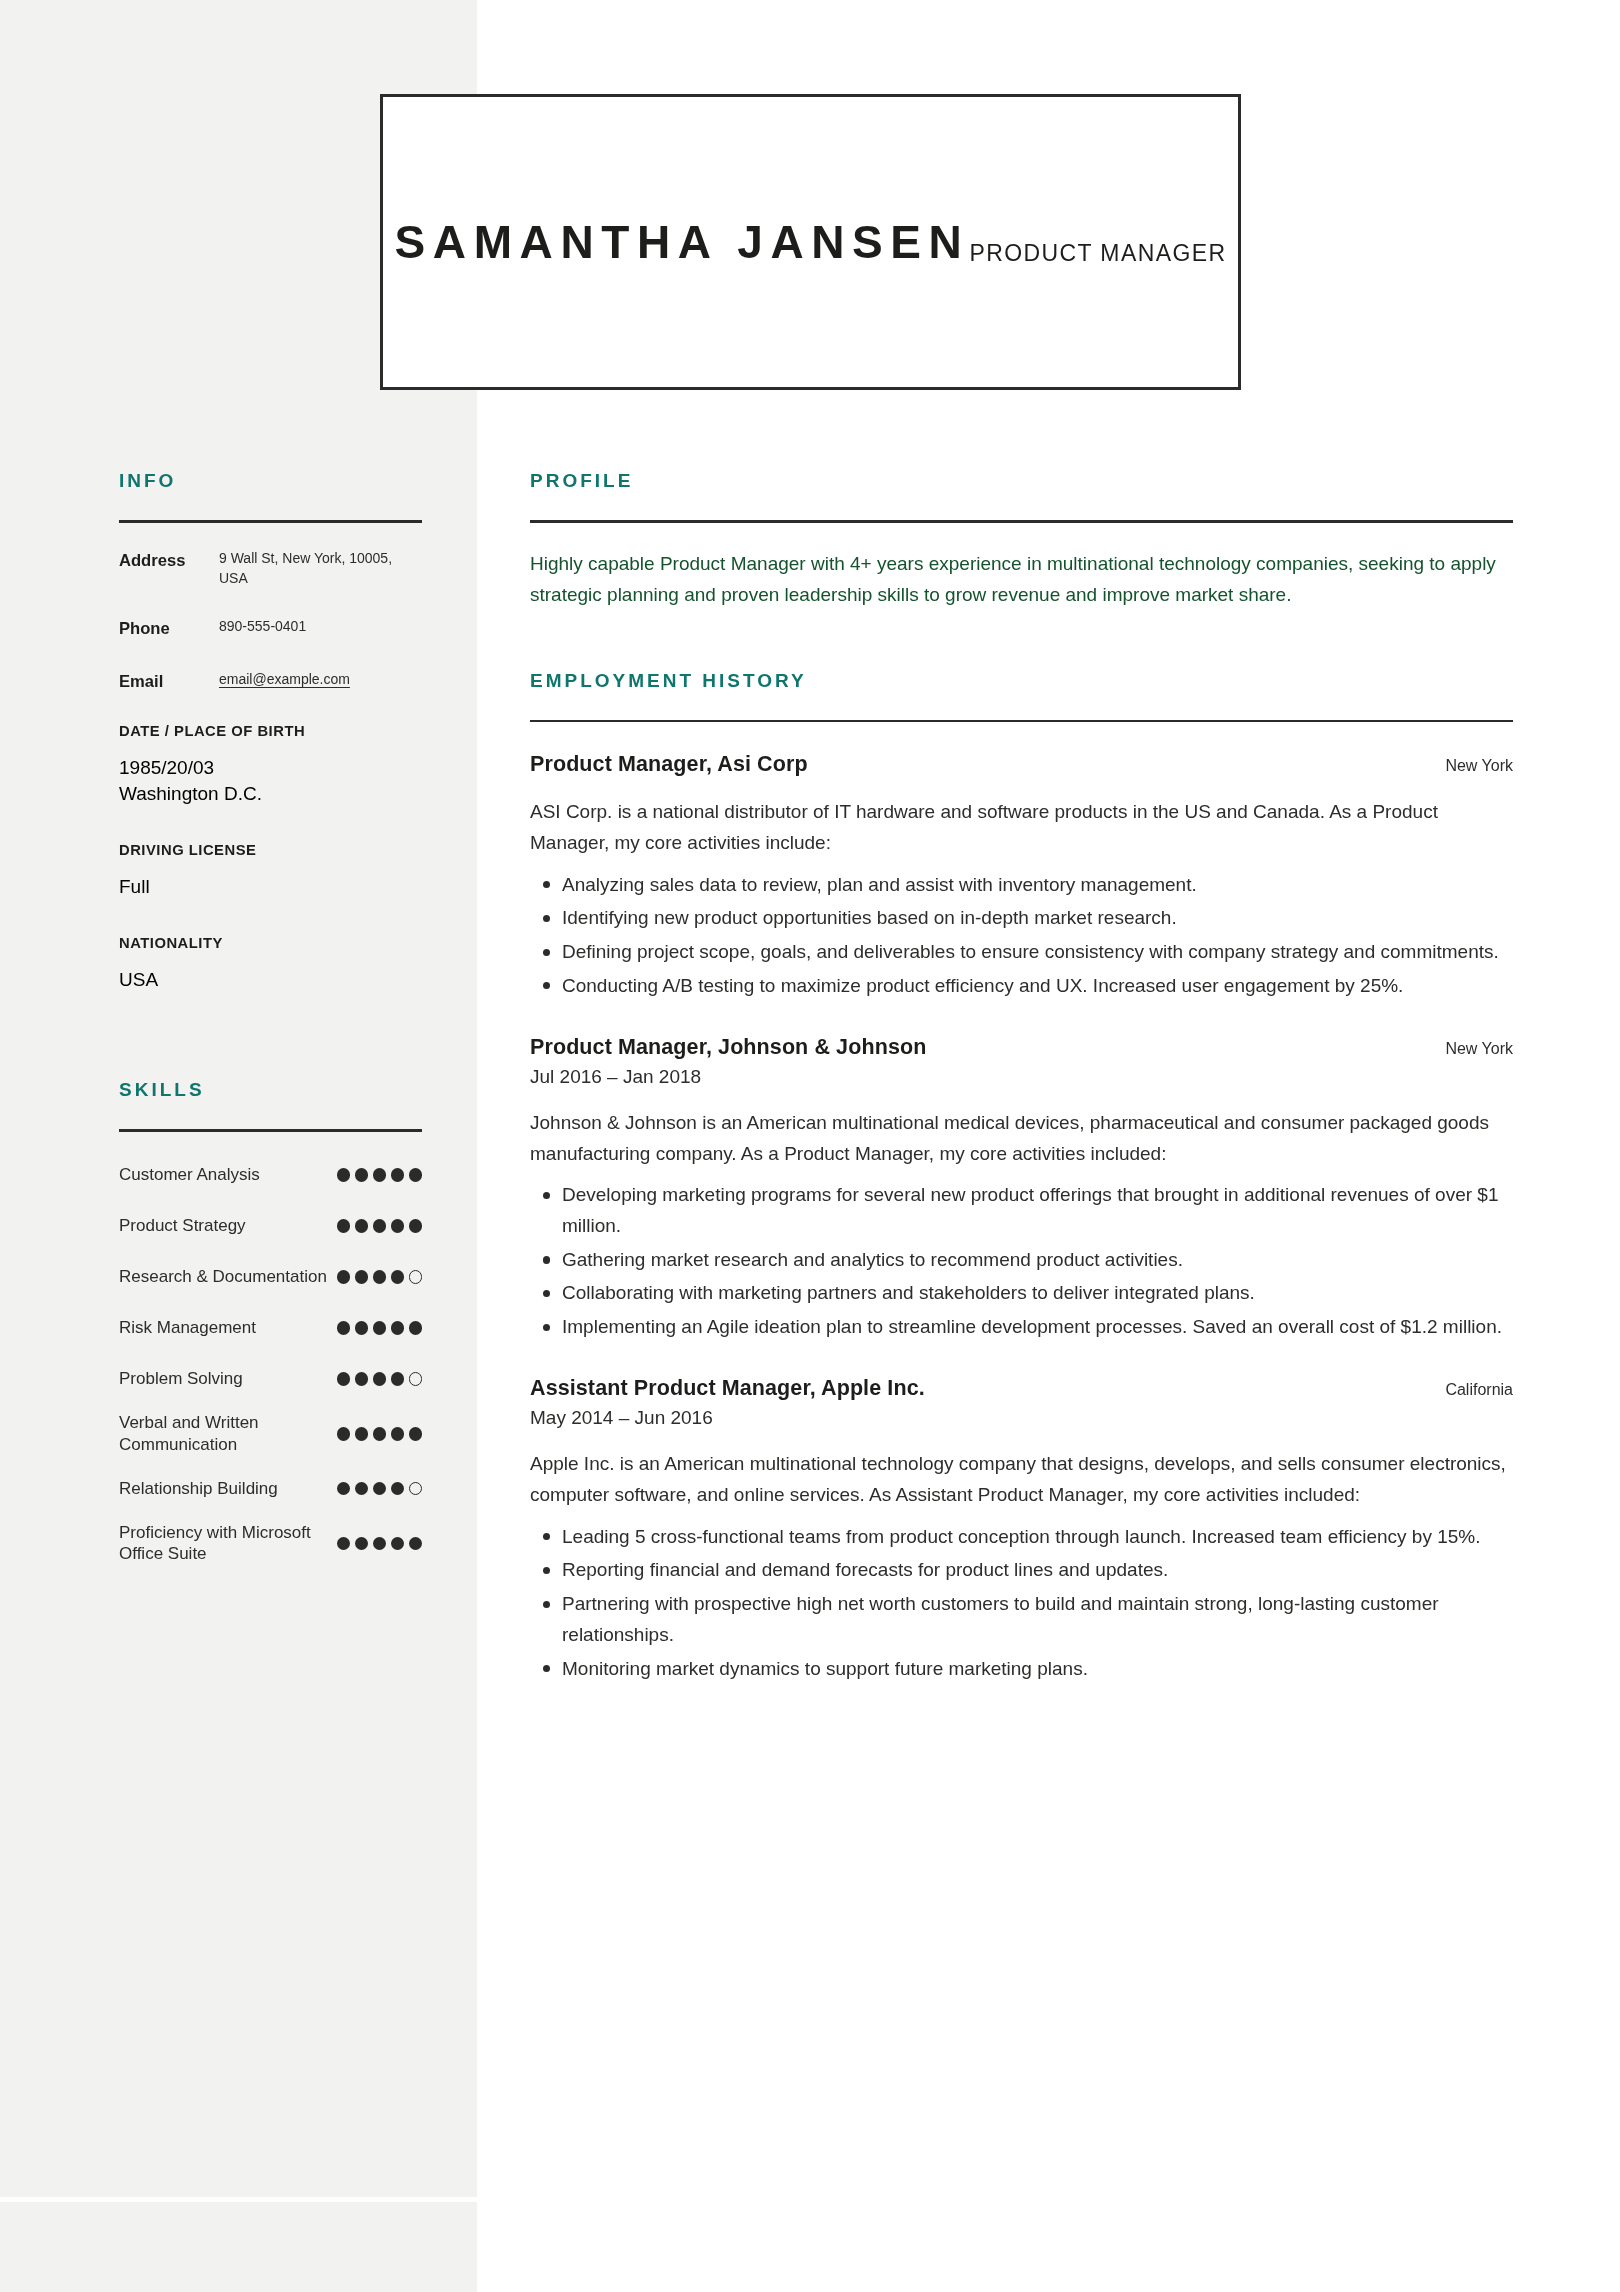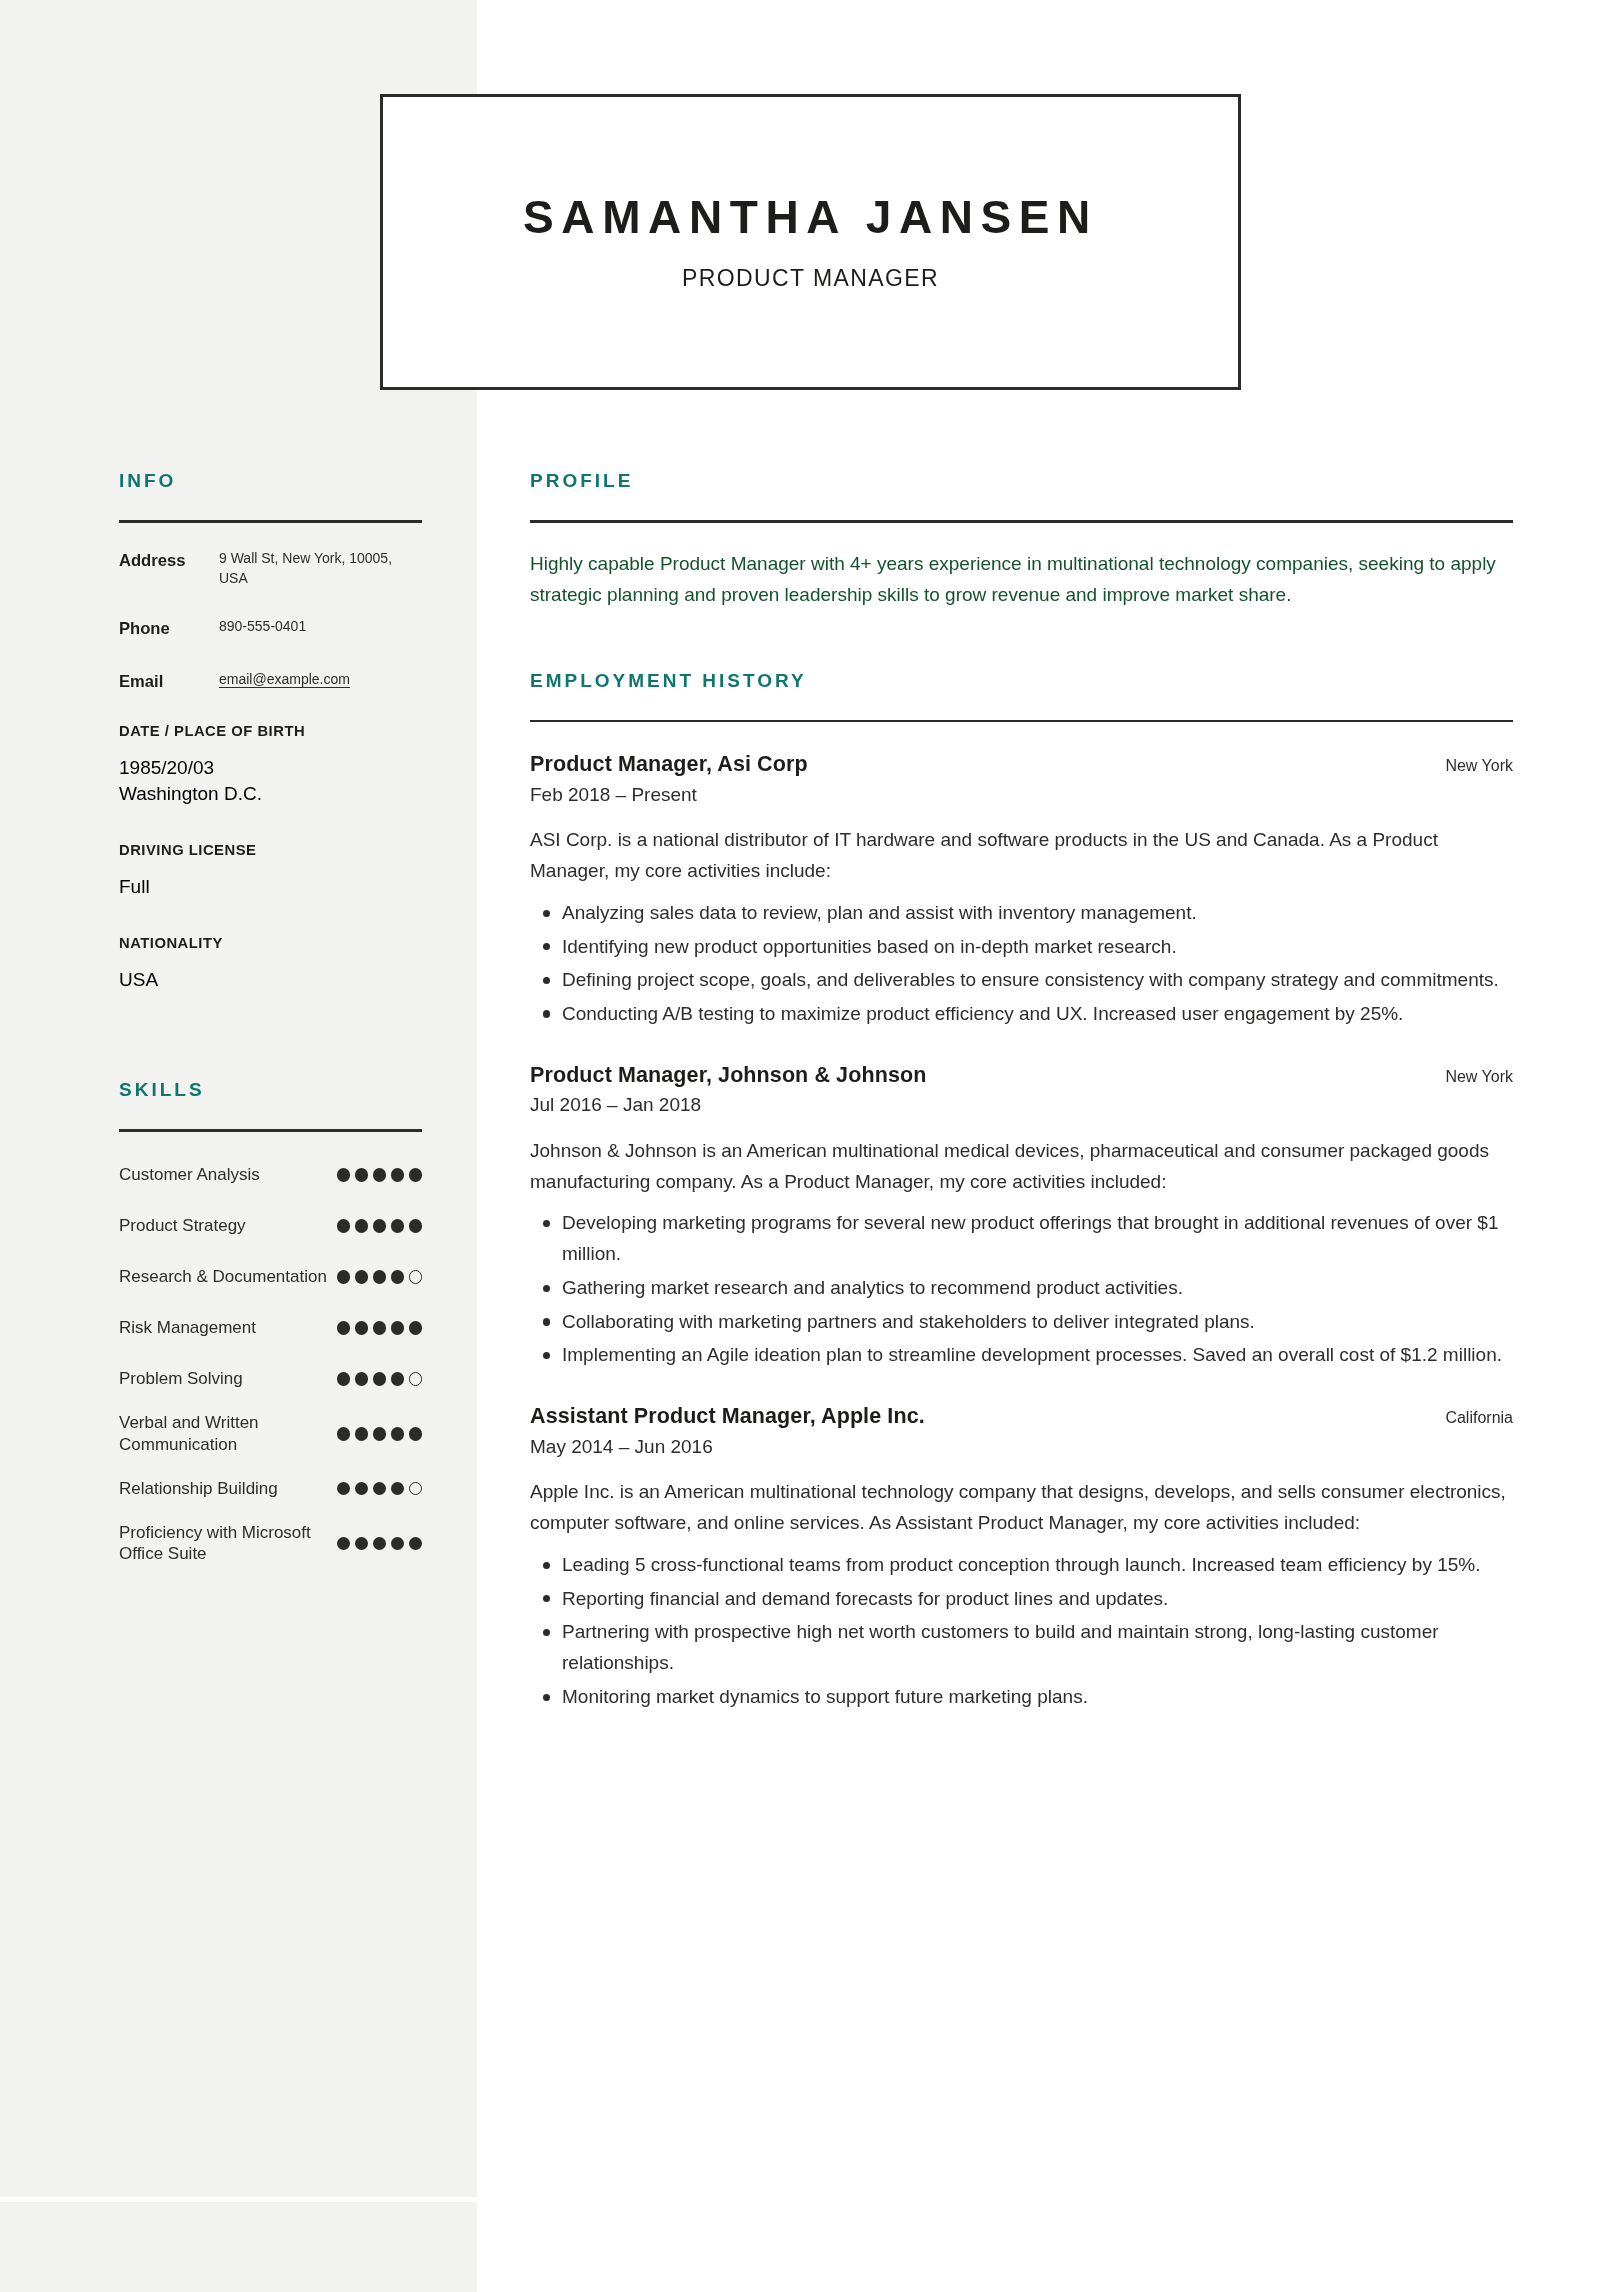--- a/index.html
+++ b/index.html
@@ -46,21 +46,21 @@
   
   .name-box {
     position: absolute;
     left: 380px;
     top: 94px;
     width: 861px;
     height: 296px;
     border: 3.6px solid #2b2b2b;
     background: #ffffff;
     display: flex;
-    flex-direction: column;
+    flex-direction: row;
     align-items: center;
     justify-content: center;
   }
   .name-title {
     font-size: 46px;
     font-weight: 700;
     letter-spacing: 7.6px;
     color: #1d1d1b;
     line-height: 1.1;
     text-align: center;
@@ -393,21 +393,20 @@
 
     <div class="employment-wrap">
       <div class="section-head">EMPLOYMENT HISTORY</div>
       <div class="section-rule"></div>
       <div id="jobs-list">
           <div class="job">
             <div class="job-head">
               <div class="job-title">Product Manager, Asi Corp</div>
               <div class="job-location">New York</div>
             </div>
-            <div class="job-dates">Feb 2018 – Present</div>
             <p class="job-desc">ASI Corp. is a national distributor of IT hardware and software products in the US and Canada. As a Product Manager, my core activities include:</p>
             <ul class="job-bullets">
               <li>Analyzing sales data to review, plan and assist with inventory management.</li>
               <li>Identifying new product opportunities based on in-depth market research.</li>
               <li>Defining project scope, goals, and deliverables to ensure consistency with company strategy and commitments.</li>
               <li>Conducting A/B testing to maximize product efficiency and UX. Increased user engagement by 25%.</li>
             </ul>
           </div>
           <div class="job">
             <div class="job-head">

